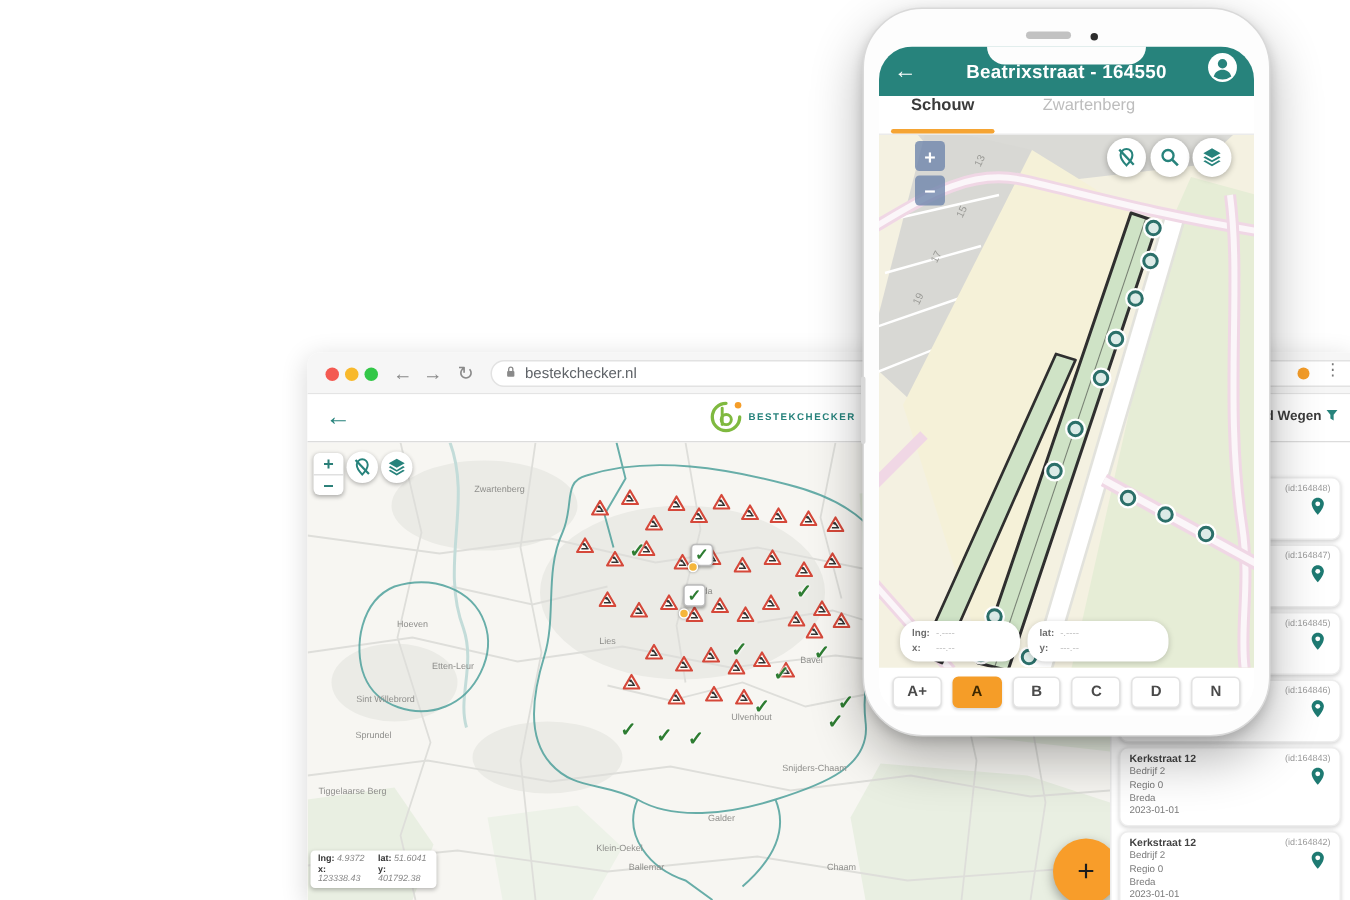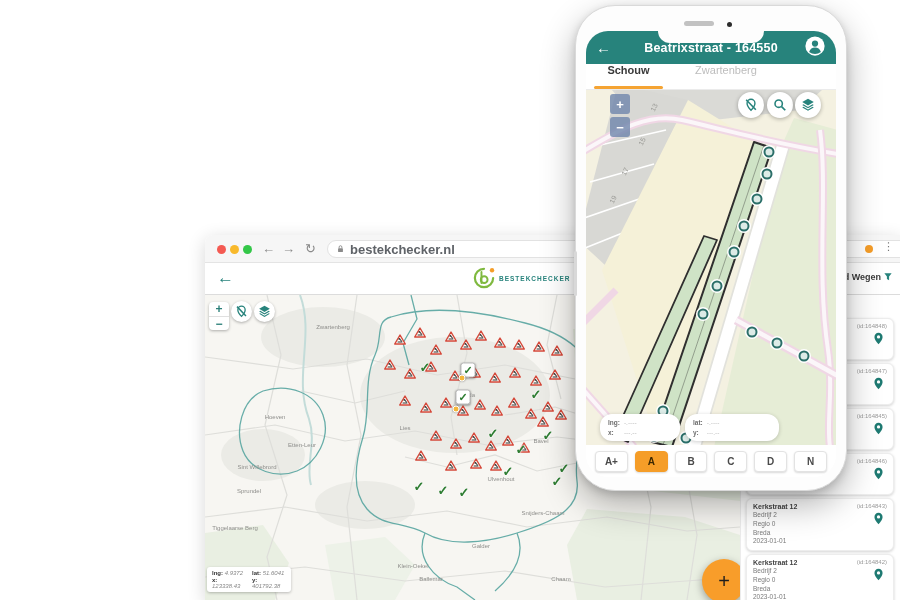--- a/index.html
+++ b/index.html
@@ -9,21 +9,21 @@
 
   
   .browser{position:absolute;left:205px;top:235px;right:0;bottom:0;background:#fff;
            border-radius:8px 0 0 0;box-shadow:0 4px 18px rgba(0,0,0,.16);z-index:1;}
   .chrome{position:absolute;left:0;top:0;right:0;height:28px;background:#f6f6f6;
           border-bottom:1px solid #e4e4e4;border-radius:8px 0 0 0;}
   .tl{position:absolute;top:9.5px;width:9px;height:9px;border-radius:50%;}
   .nav-ic{position:absolute;top:6px;font-size:13px;color:#8a8a8a;line-height:16px;}
   .urlpill{position:absolute;left:122px;top:5px;width:730px;height:18px;background:#fff;
            border:1px solid #e2e2e2;border-radius:10px;display:flex;align-items:center;padding:0 8px;}
-  .urltext{font-size:13px;color:#5f6368;margin-left:5px;font-weight:bold;}
+  .urltext{font-size:10px;color:#5f6368;margin-left:5px;}
   .extdot{position:absolute;left:660px;top:10px;width:8px;height:8px;border-radius:50%;background:#f59d28;}
   .menu3{position:absolute;left:678px;top:5px;font-size:11px;color:#777;}
 
   .appbar{position:absolute;left:0;top:28px;right:0;height:32px;background:#fff;border-bottom:1px solid #dcdcdc;}
   .backarrow-d{position:absolute;left:12px;top:5px;font-size:17px;color:#27837c;cursor:pointer;}
   .logo{position:absolute;left:268px;top:4px;display:flex;align-items:center;gap:4px;}
   .logotext{font-size:6.5px;font-weight:bold;color:#27837c;letter-spacing:1px;}
   .filterwrap{position:absolute;right:8px;top:9px;display:flex;align-items:center;gap:3px;}
   .filtertext{font-size:9px;font-weight:600;color:#3c3c3c;}
 

